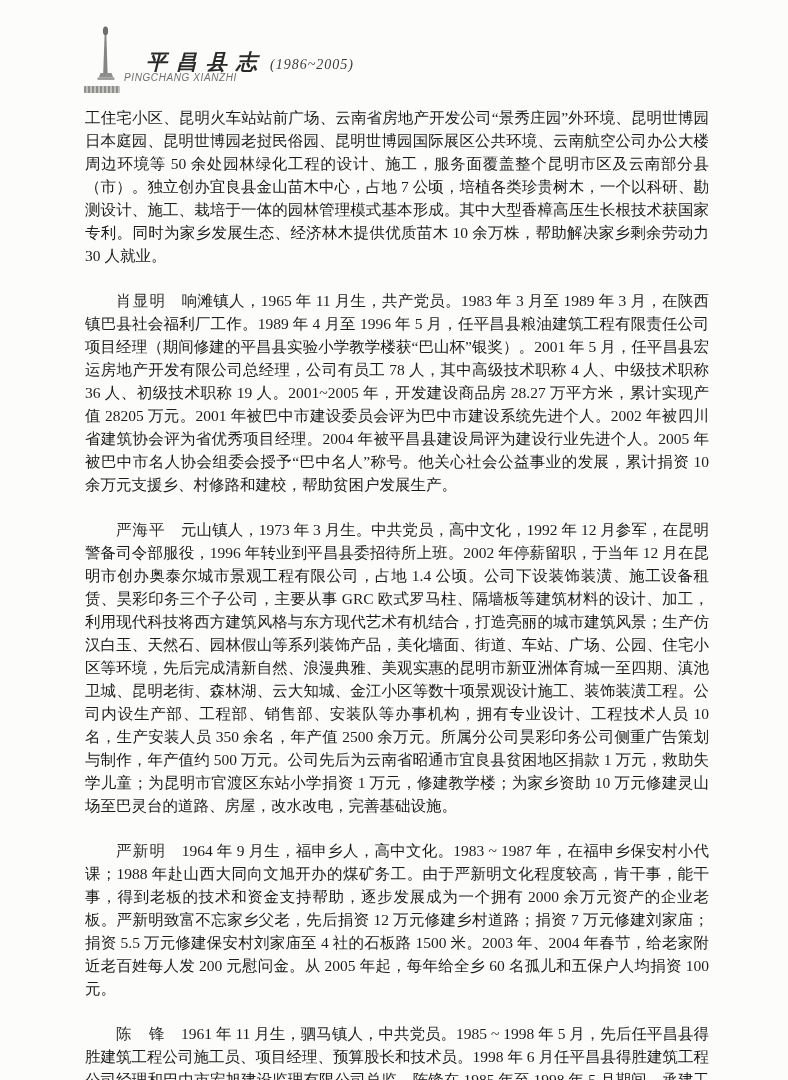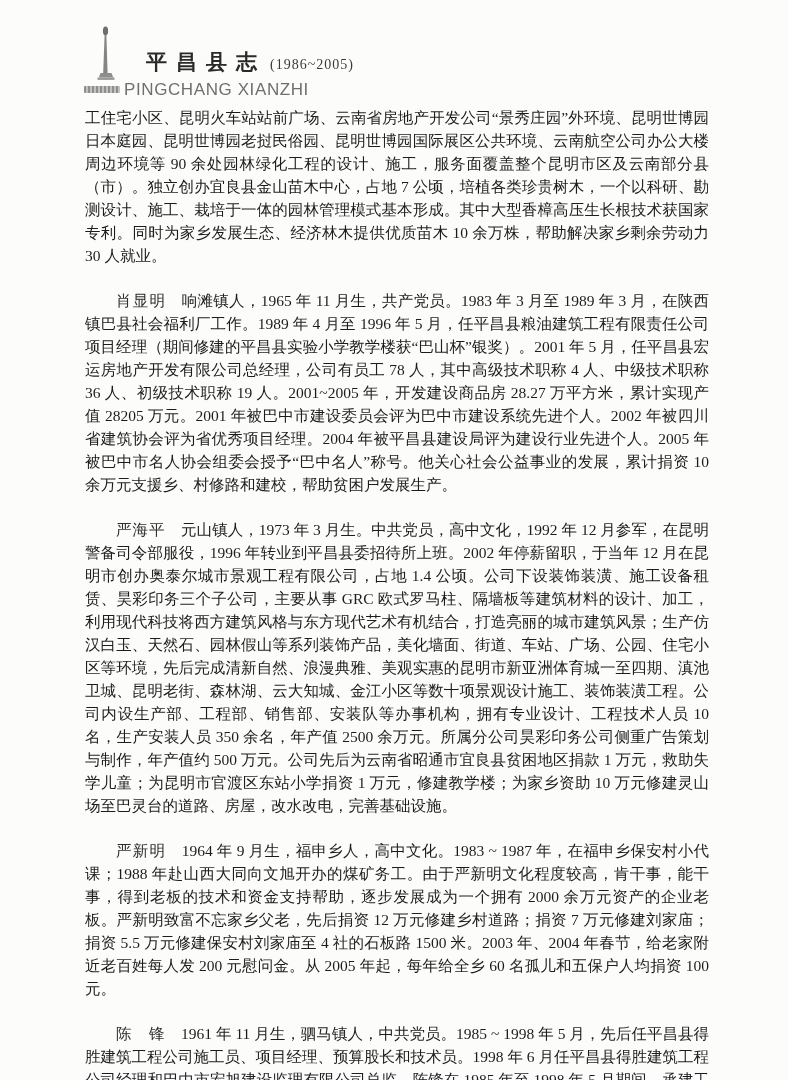--- a/index.html
+++ b/index.html
@@ -17,20 +17,21 @@
     overflow: hidden;
     color: #1e1e1e;
   }
   
   .header {
     position: absolute;
     left: 88px;
     top: 26px;
     width: 560px;
     height: 72px;
+    font-style: italic;
   }
   .logo-col {
     position: absolute;
     left: 0;
     top: 0;
     width: 32px;
     text-align: center;
   }
   .logo-base-bar {
     position: absolute;
@@ -54,23 +55,23 @@
     color: #2a2a2a;
   }
   .title-years {
     font-size: 14px;
     color: #3a3a3a;
     letter-spacing: 1px;
   }
   .subtitle {
     position: absolute;
     left: 36px;
-    top: 54px;
+    top: 46px;
     font-family: "Liberation Sans", "DejaVu Sans", sans-serif;
-    font-size: 17px;
+    font-size: 10px;
     color: #6f6f6e;
     letter-spacing: 0.6px;
   }
   
   .body-text {
     position: absolute;
     left: 85px;
     top: 106px;
     width: 624px;
     font-size: 15.5px;
@@ -108,21 +109,21 @@
     </div>
     <div class="title-row">
       <span class="title-cn">平昌县志</span>
       <span class="title-years">(1986~2005)</span>
     </div>
     <div class="subtitle">PINGCHANG XIANZHI</div>
   </div>
 
   <div class="body-text">
 
-    <p class="para"><span>工住宅小区、昆明火车站站前广场、云南省房地产开发公司“景秀庄园”外环境、昆明世博园日本庭园、昆明世博园老挝民俗园、昆明世博园国际展区公共环境、云南航空公司办公大楼周边环境等 90 余处园林绿化工程的设计、施工，服务面覆盖整个昆明市区及云南部分县（市）。独立创办宜良县金山苗木中心，占地 7 公顷，培植各类珍贵树木，一个以科研、勘测设计、施工、栽培于一体的园林管理模式基本形成。其中大型香樟高压生长根技术获国家专利。同时为家乡发展生态、经济林木提供优质苗木 10 余万株，帮助解决家乡剩余劳动力 30 人就业。</span></p>
+    <p class="para"><span>工住宅小区、昆明火车站站前广场、云南省房地产开发公司“景秀庄园”外环境、昆明世博园日本庭园、昆明世博园老挝民俗园、昆明世博园国际展区公共环境、云南航空公司办公大楼周边环境等 50 余处园林绿化工程的设计、施工，服务面覆盖整个昆明市区及云南部分县（市）。独立创办宜良县金山苗木中心，占地 7 公顷，培植各类珍贵树木，一个以科研、勘测设计、施工、栽培于一体的园林管理模式基本形成。其中大型香樟高压生长根技术获国家专利。同时为家乡发展生态、经济林木提供优质苗木 10 余万株，帮助解决家乡剩余劳动力 30 人就业。</span></p>
 
     <p class="para indent"><span class="pname">肖显明</span><span>响滩镇人，1965 年 11 月生，共产党员。1983 年 3 月至 1989 年 3 月，在陕西镇巴县社会福利厂工作。1989 年 4 月至 1996 年 5 月，任平昌县粮油建筑工程有限责任公司项目经理（期间修建的平昌县实验小学教学楼获“巴山杯”银奖）。2001 年 5 月，任平昌县宏运房地产开发有限公司总经理，公司有员工 78 人，其中高级技术职称 4 人、中级技术职称 36 人、初级技术职称 19 人。2001~2005 年，开发建设商品房 28.27 万平方米，累计实现产值 28205 万元。2001 年被巴中市建设委员会评为巴中市建设系统先进个人。2002 年被四川省建筑协会评为省优秀项目经理。2004 年被平昌县建设局评为建设行业先进个人。2005 年被巴中市名人协会组委会授予“巴中名人”称号。他关心社会公益事业的发展，累计捐资 10 余万元支援乡、村修路和建校，帮助贫困户发展生产。</span></p>
 
     <p class="para indent"><span class="pname">严海平</span><span>元山镇人，1973 年 3 月生。中共党员，高中文化，1992 年 12 月参军，在昆明警备司令部服役，1996 年转业到平昌县委招待所上班。2002 年停薪留职，于当年 12 月在昆明市创办奥泰尔城市景观工程有限公司，占地 1.4 公顷。公司下设装饰装潢、施工设备租赁、昊彩印务三个子公司，主要从事 GRC 欧式罗马柱、隔墙板等建筑材料的设计、加工，利用现代科技将西方建筑风格与东方现代艺术有机结合，打造亮丽的城市建筑风景；生产仿汉白玉、天然石、园林假山等系列装饰产品，美化墙面、街道、车站、广场、公园、住宅小区等环境，先后完成清新自然、浪漫典雅、美观实惠的昆明市新亚洲体育城一至四期、滇池卫城、昆明老街、森林湖、云大知城、金江小区等数十项景观设计施工、装饰装潢工程。公司内设生产部、工程部、销售部、安装队等办事机构，拥有专业设计、工程技术人员 10 名，生产安装人员 350 余名，年产值 2500 余万元。所属分公司昊彩印务公司侧重广告策划与制作，年产值约 500 万元。公司先后为云南省昭通市宜良县贫困地区捐款 1 万元，救助失学儿童；为昆明市官渡区东站小学捐资 1 万元，修建教学楼；为家乡资助 10 万元修建灵山场至巴灵台的道路、房屋，改水改电，完善基础设施。</span></p>
 
     <p class="para indent"><span class="pname">严新明</span><span>1964 年 9 月生，福申乡人，高中文化。1983 ~ 1987 年，在福申乡保安村小代课；1988 年赴山西大同向文旭开办的煤矿务工。由于严新明文化程度较高，肯干事，能干事，得到老板的技术和资金支持帮助，逐步发展成为一个拥有 2000 余万元资产的企业老板。严新明致富不忘家乡父老，先后捐资 12 万元修建乡村道路；捐资 7 万元修建刘家庙；捐资 5.5 万元修建保安村刘家庙至 4 社的石板路 1500 米。2003 年、2004 年春节，给老家附近老百姓每人发 200 元慰问金。从 2005 年起，每年给全乡 60 名孤儿和五保户人均捐资 100 元。</span></p>
 
     <p class="para indent" style="margin-bottom:0;"><span class="pname">陈　锋</span><span>1961 年 11 月生，驷马镇人，中共党员。1985 ~ 1998 年 5 月，先后任平昌县得胜建筑工程公司施工员、项目经理、预算股长和技术员。1998 年 6 月任平昌县得胜建筑工程公司经理和巴中市宏旭建设监理有限公司总监。陈锋在 1985 年至 1998 年 5 月期间，承建工程 10 余项。1998 年 6 月初，任公司经理时，面临经营亏损、资金紧张、费用拖欠等困难，提出“艰苦创业，举债经营，</span></p>
 
   </div>

